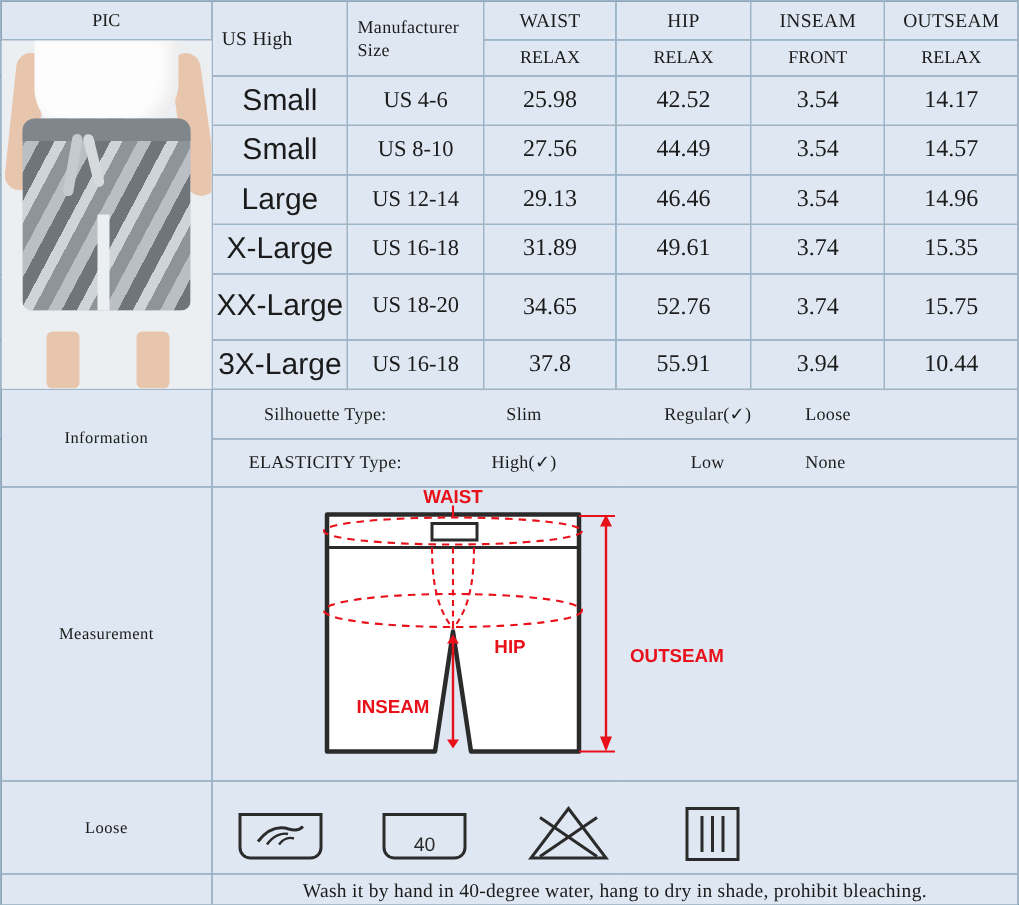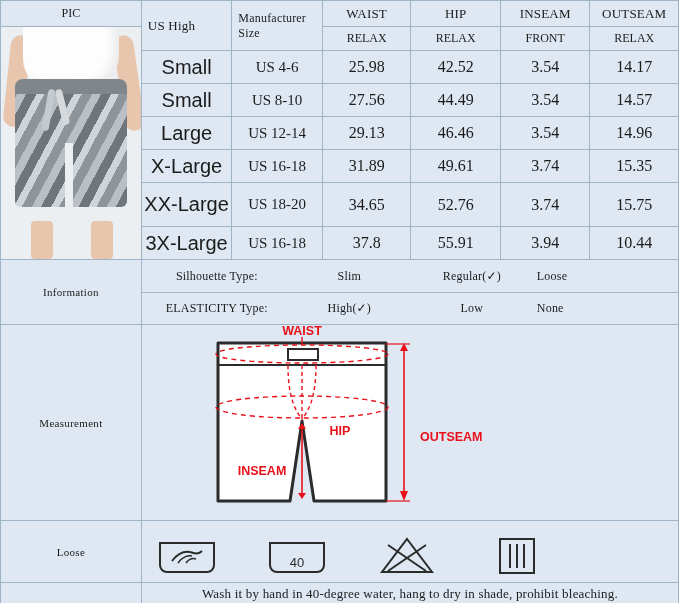--- a/index.html
+++ b/index.html
@@ -148,21 +148,21 @@
   }
   .ph-leg-r {
     position: absolute; right: 28px; bottom: 0; width: 22px; height: 38px;
     background: #e8c6ae; border-radius: 4px;
   }
   
   .meas-cell { background: #dfe8f2; padding: 0; }
   .meas-wrap { position: relative; width: 100%; height: 100%; }
   .meas-svg { display: block; margin: 0 auto; }
   .wash-cell { background: #dfe8f2; padding: 0; }
-  .wash-wrap { display: flex; align-items: center; gap: 48px; padding-left: 14px; }
+  .wash-wrap { display: flex; align-items: center; gap: 34px; padding-left: 14px; }
   .note {
     font-size: 13px;
     font-family: "Liberation Serif", serif;
     text-align: left;
     padding-left: 8px;
     letter-spacing: .2px;
   }
 </style>
 </head>
 <body>

